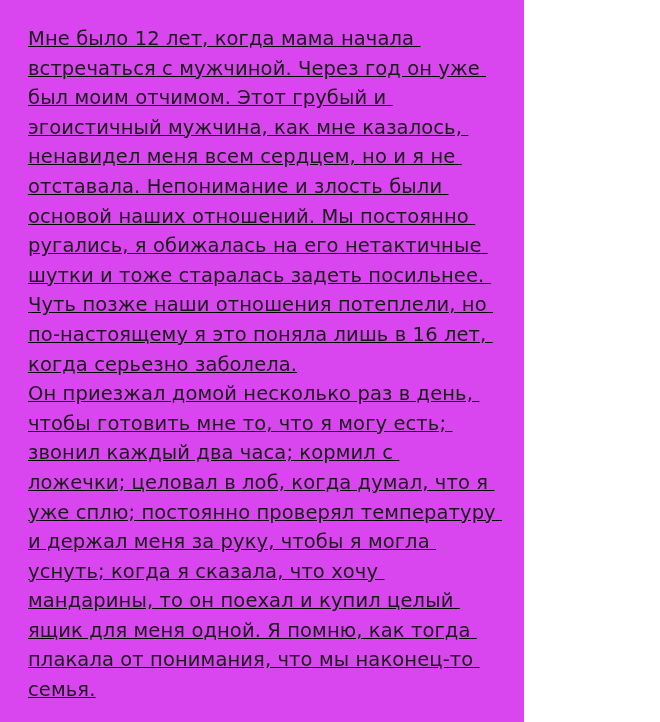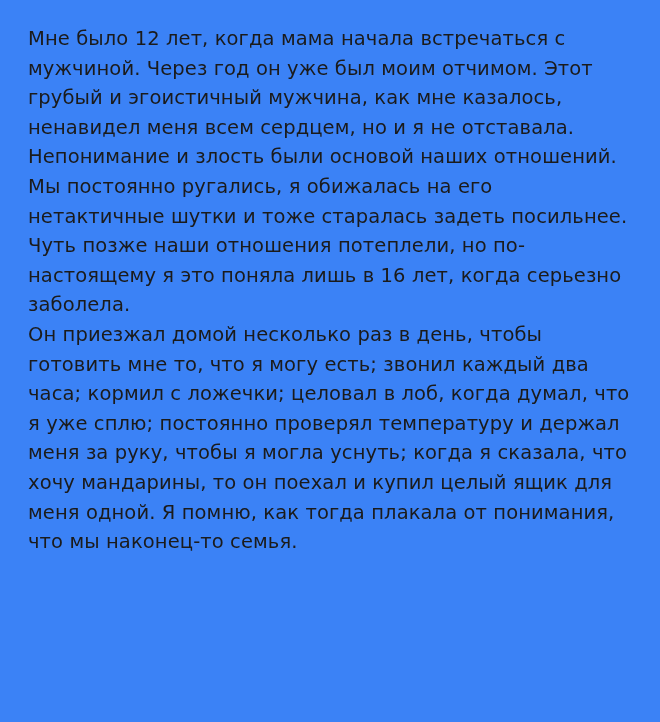--- a/index.html
+++ b/index.html
@@ -7,25 +7,26 @@
     padding: 0;
     background: #ffffff;
   }
   body {
     width: 660px;
     height: 722px;
     overflow: hidden;
     font-family: "DejaVu Sans", "Liberation Sans", sans-serif;
   }
   .page {
-    width: 660px;
+    width: 524px;
     height: 722px;
     box-sizing: border-box;
     padding: 24px 28px 10px 28px;
-    background: #3b82f6;
+    background: #d946ef;
+    text-decoration: underline;
   }
   .story {
     color: #1b1b1b;
     font-size: 19.5px;
     line-height: 29.6px;
     letter-spacing: 0.1px;
     text-align: left;
   }
   .para {
     margin: 0;

